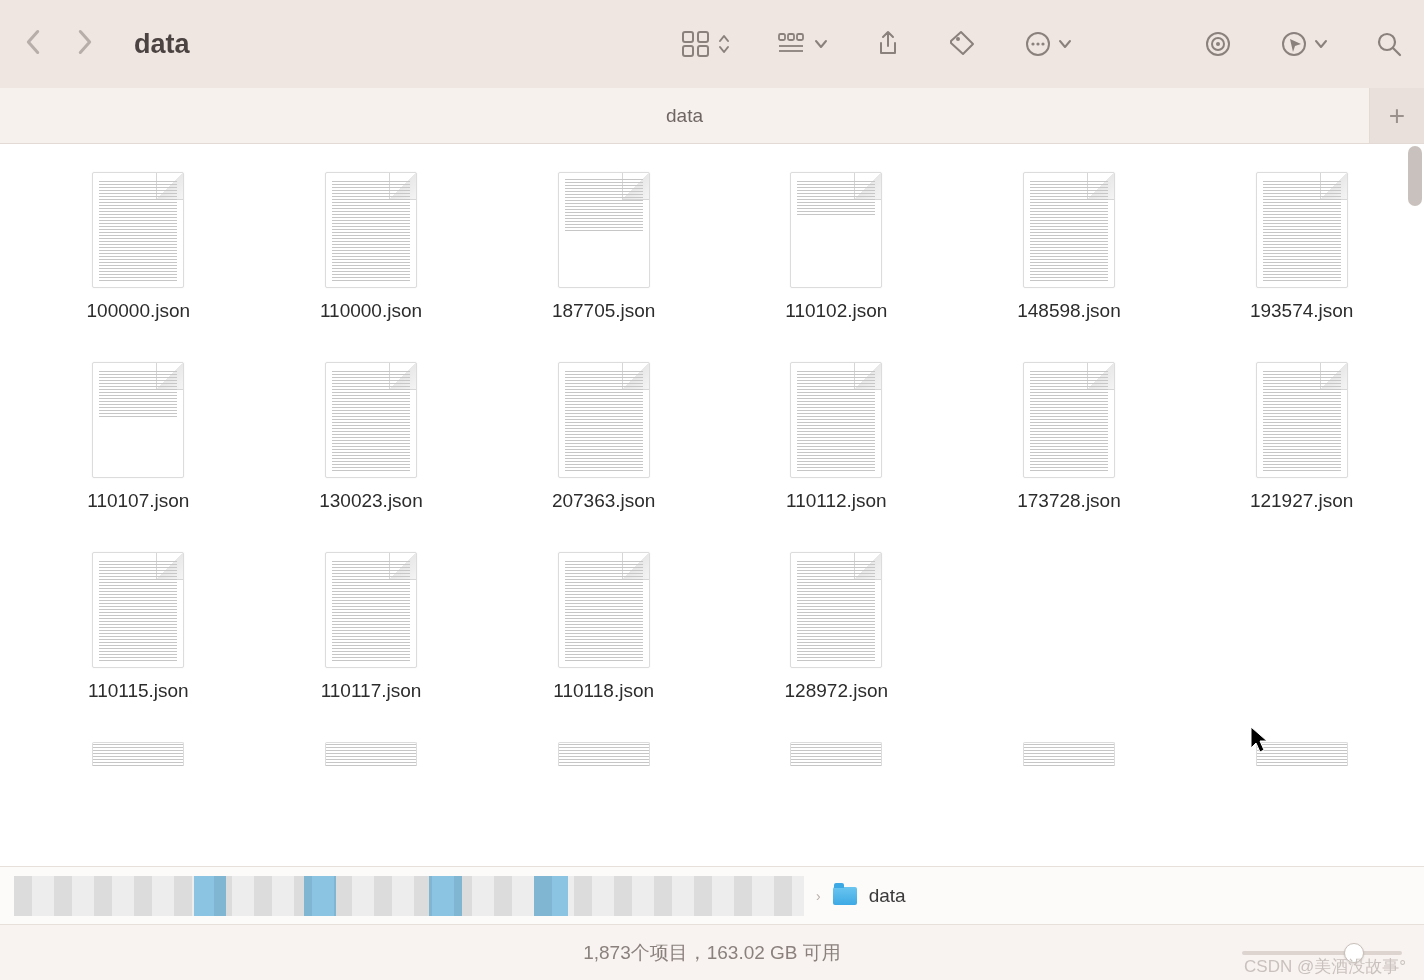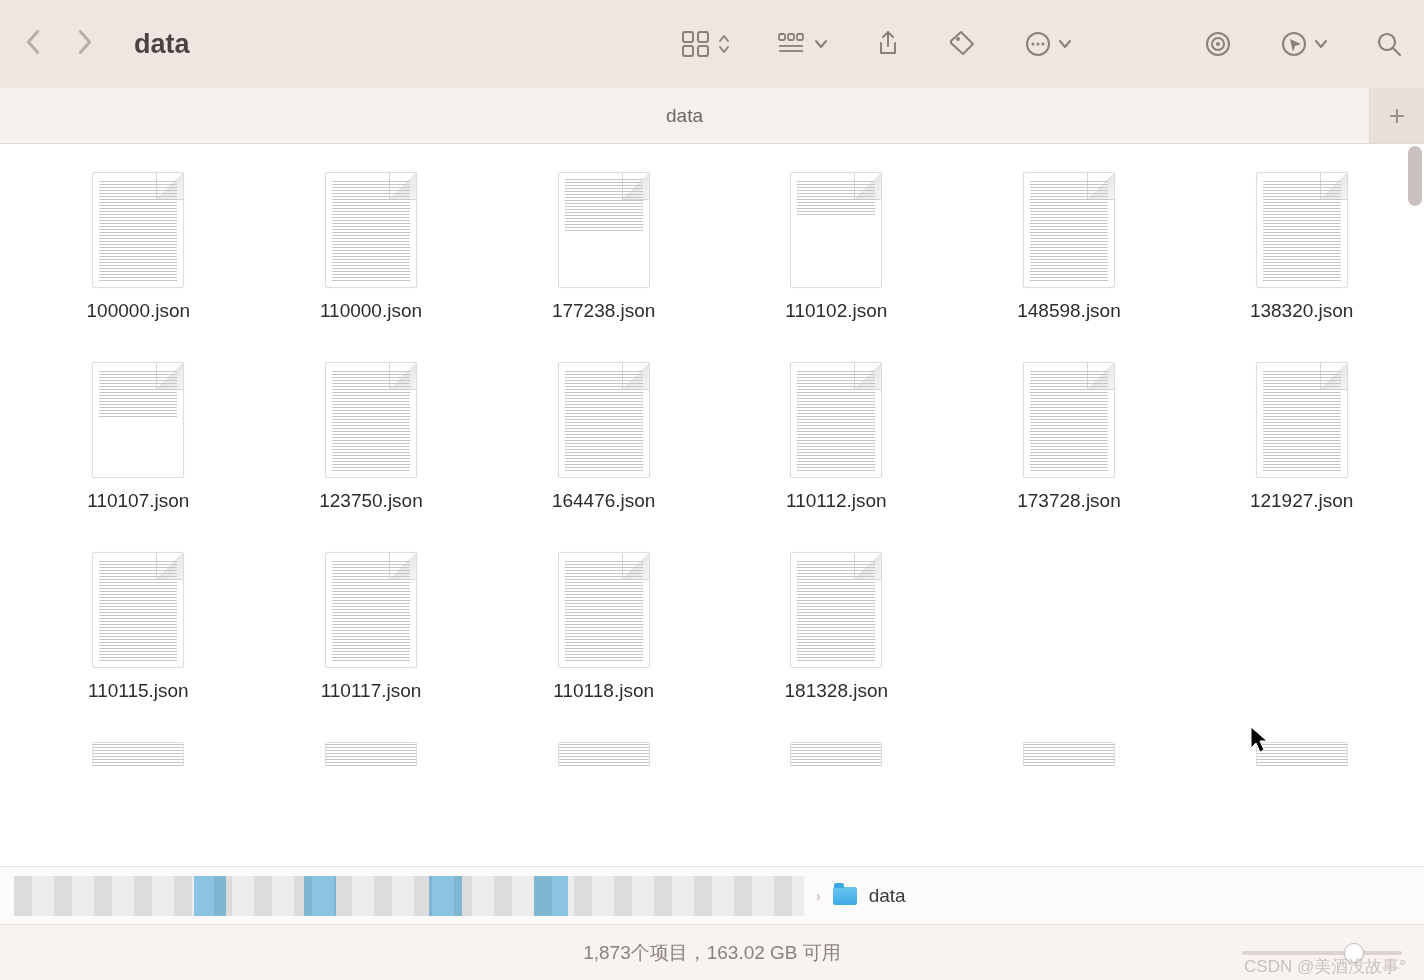--- a/index.html
+++ b/index.html
@@ -171,57 +171,57 @@
       <div class="item">
         <div class="file-icon">
           <div class="file-lines"></div>
         </div>
         <div class="fname">110000.json</div>
       </div>
       <div class="item">
         <div class="file-icon">
           <div class="file-lines partial-a"></div>
         </div>
-        <div class="fname">177238.json</div>
+        <div class="fname">187705.json</div>
       </div>
       <div class="item">
         <div class="file-icon">
           <div class="file-lines partial-b"></div>
         </div>
         <div class="fname">110102.json</div>
       </div>
       <div class="item">
         <div class="file-icon">
           <div class="file-lines"></div>
         </div>
         <div class="fname">148598.json</div>
       </div>
       <div class="item">
         <div class="file-icon">
           <div class="file-lines"></div>
         </div>
-        <div class="fname">138320.json</div>
+        <div class="fname">193574.json</div>
       </div>
       <div class="item">
         <div class="file-icon">
           <div class="file-lines partial-c"></div>
         </div>
         <div class="fname">110107.json</div>
       </div>
       <div class="item">
         <div class="file-icon">
           <div class="file-lines"></div>
         </div>
-        <div class="fname">123750.json</div>
-      </div>
-      <div class="item">
-        <div class="file-icon">
-          <div class="file-lines"></div>
-        </div>
-        <div class="fname">164476.json</div>
+        <div class="fname">130023.json</div>
+      </div>
+      <div class="item">
+        <div class="file-icon">
+          <div class="file-lines"></div>
+        </div>
+        <div class="fname">207363.json</div>
       </div>
       <div class="item">
         <div class="file-icon">
           <div class="file-lines"></div>
         </div>
         <div class="fname">110112.json</div>
       </div>
       <div class="item">
         <div class="file-icon">
           <div class="file-lines"></div>
@@ -249,21 +249,21 @@
       <div class="item">
         <div class="file-icon">
           <div class="file-lines"></div>
         </div>
         <div class="fname">110118.json</div>
       </div>
       <div class="item">
         <div class="file-icon">
           <div class="file-lines"></div>
         </div>
-        <div class="fname">181328.json</div>
+        <div class="fname">128972.json</div>
       </div>
     </div>
   <div class="peek-row">
     <div class="peek-icon"></div>
     <div class="peek-icon"></div>
     <div class="peek-icon"></div>
     <div class="peek-icon"></div>
     <div class="peek-icon"></div>
     <div class="peek-icon"></div>
   </div>

